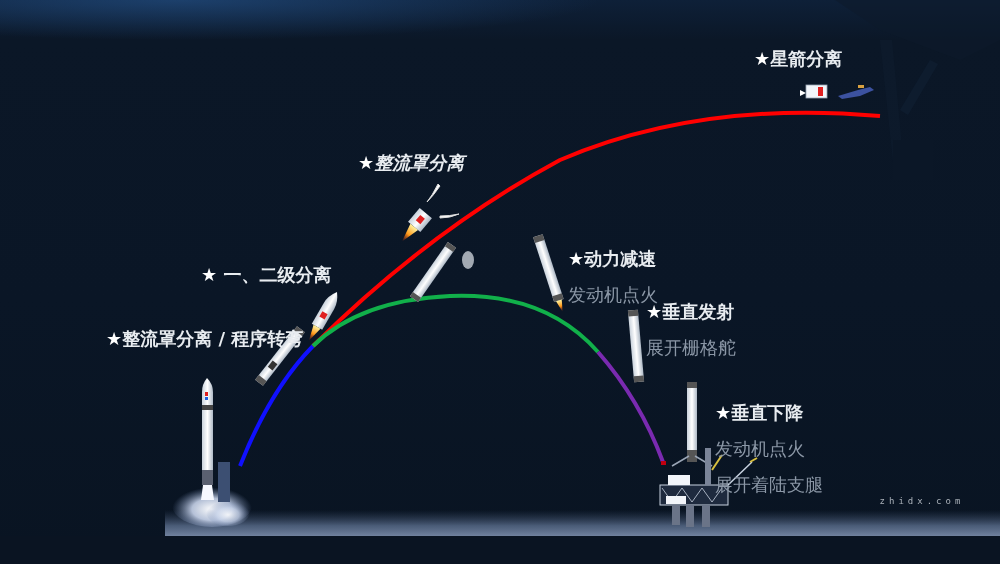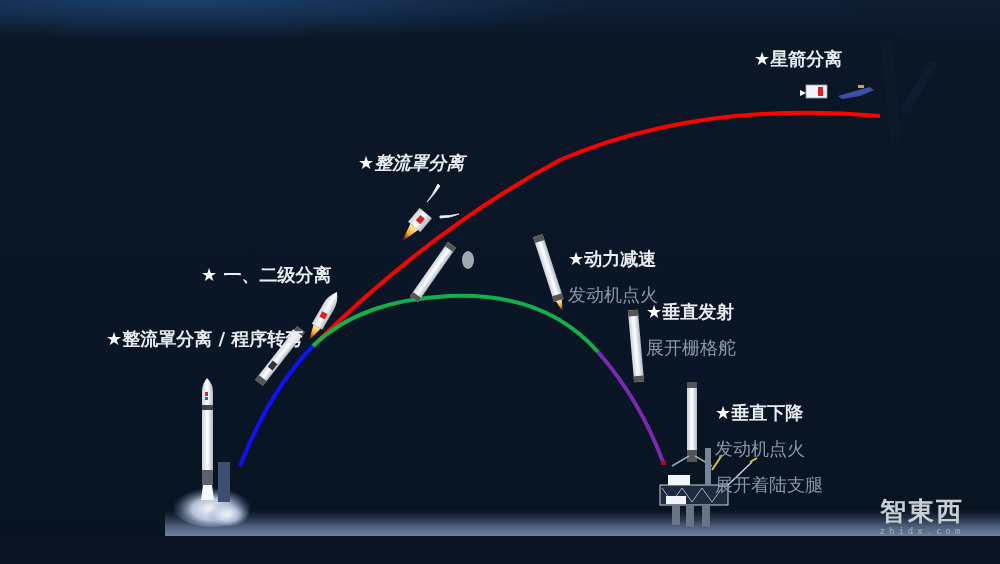--- a/index.html
+++ b/index.html
@@ -175,16 +175,15 @@
     <span class="sub">展开栅格舵</span>
   </div>
 
   <div class="label" style="left:715px; top:405px;">
     <span class="title"><span class="star">★</span><span>垂直下降</span></span>
     <span class="sub">发动机点火</span>
     <span class="sub">展开着陆支腿</span>
   </div>
 
   <div class="watermark">
-    <span class="wm-main">智東西</span>
     <span class="wm-sub">zhidx.com</span>
   </div>
 </div>
 
 </body></html>

